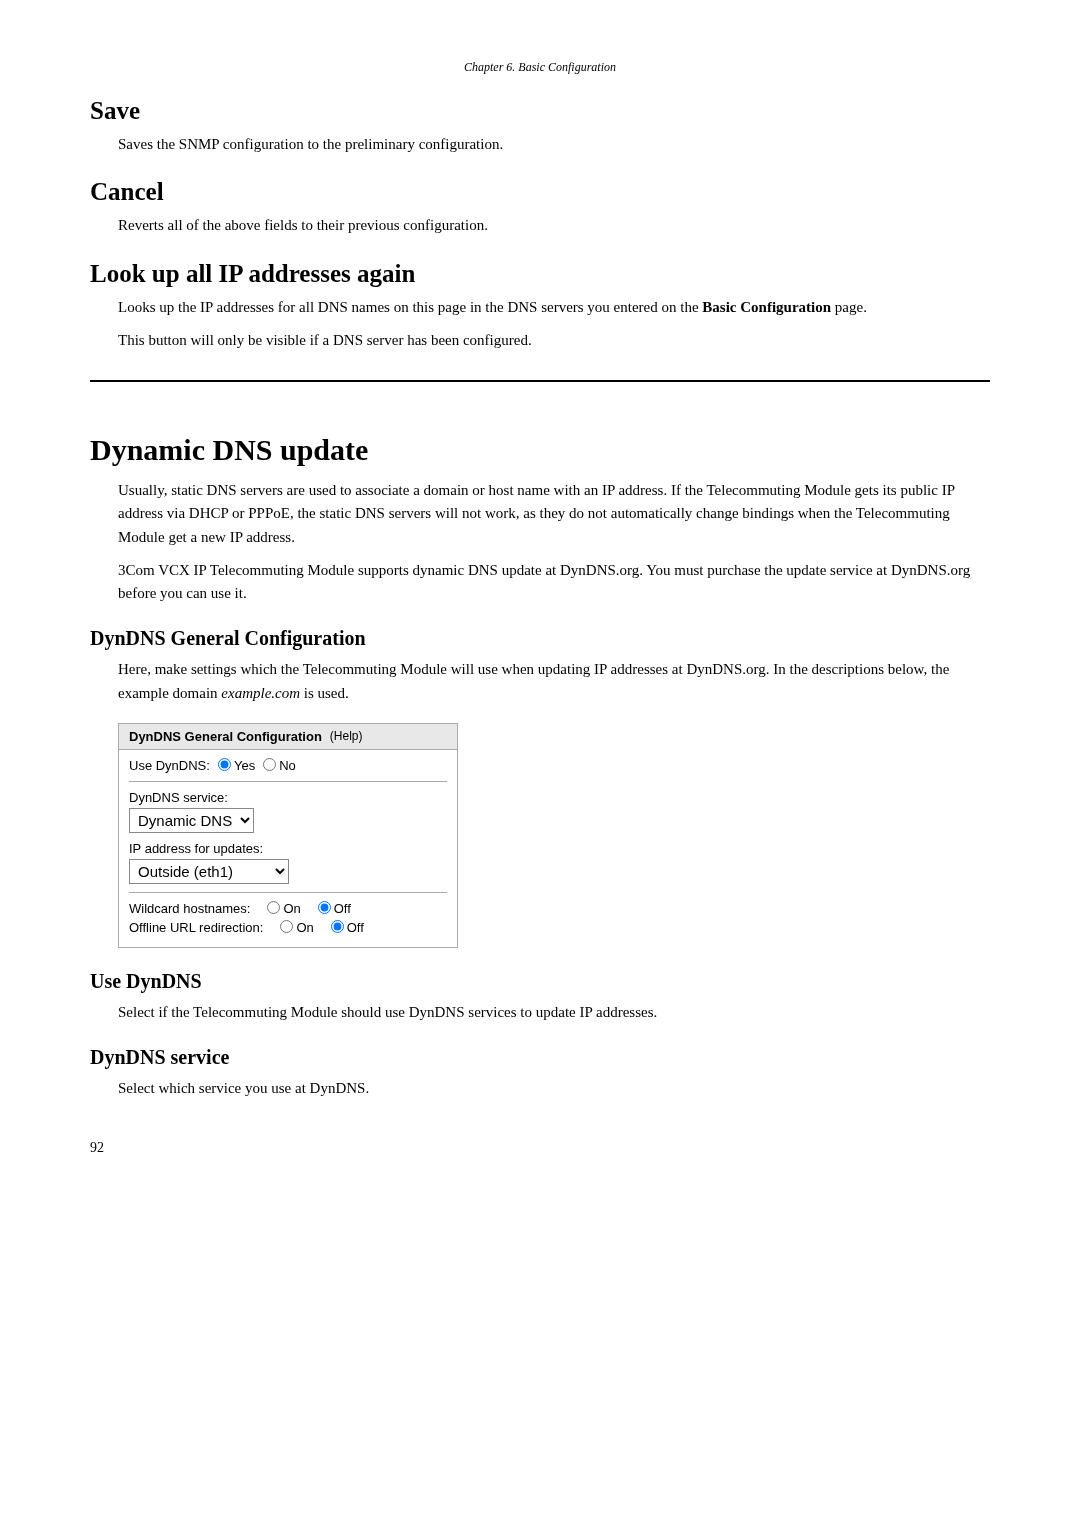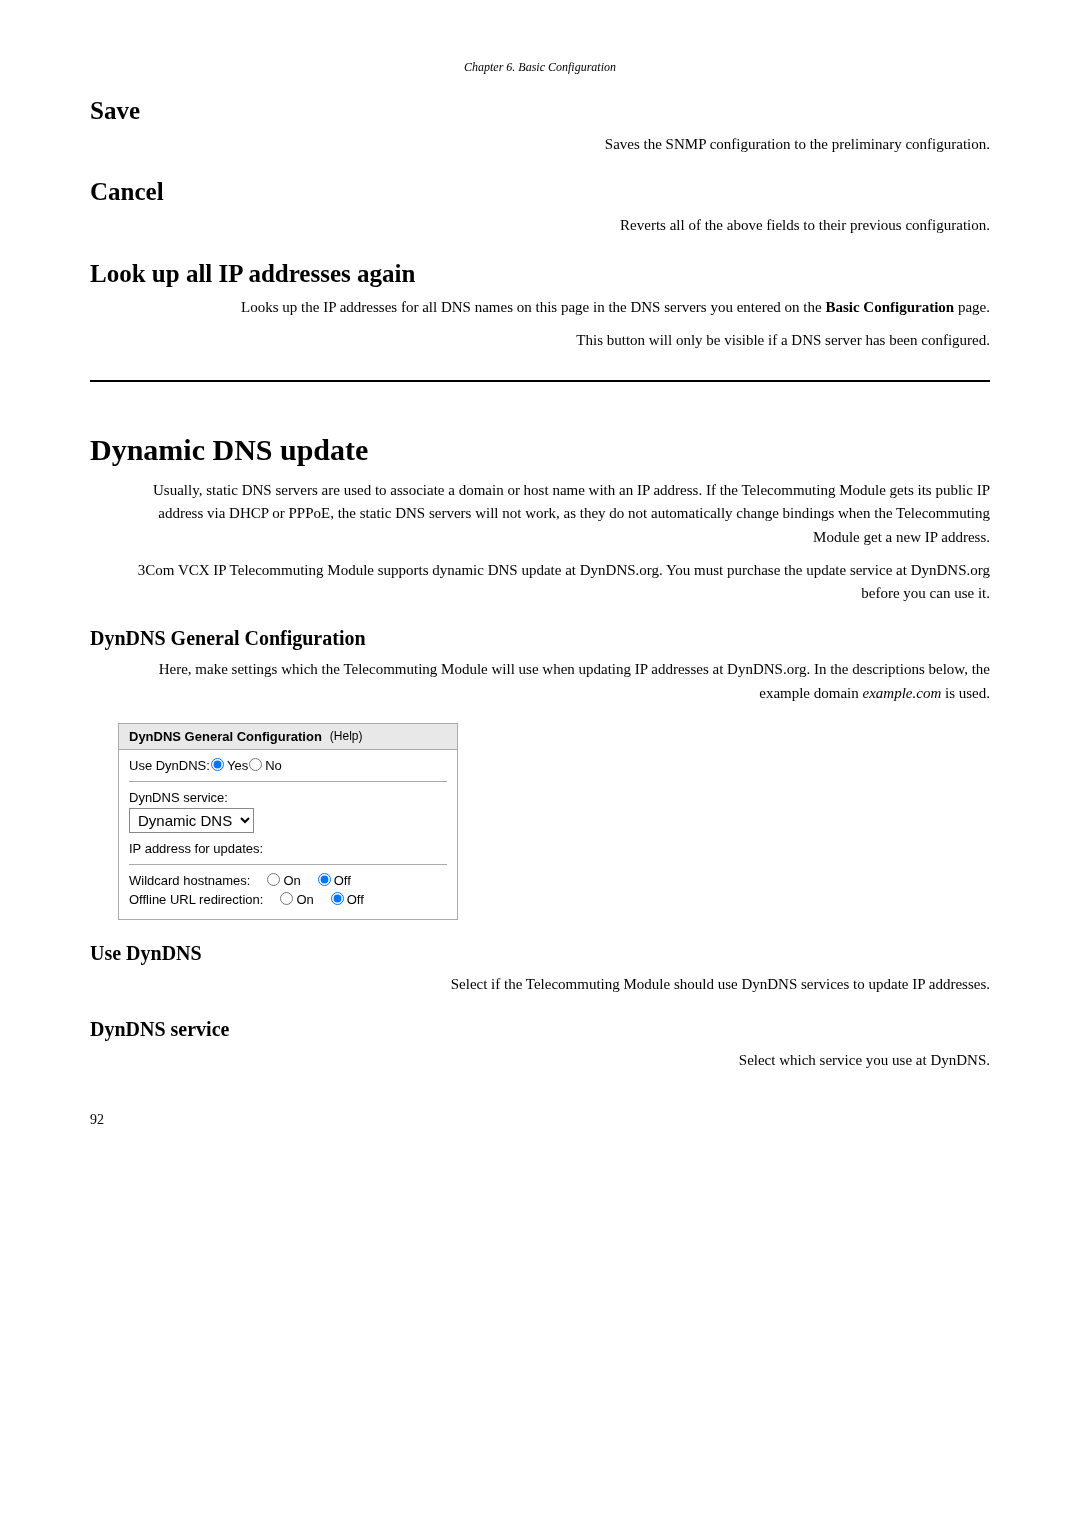--- a/index.html
+++ b/index.html
@@ -46,21 +46,20 @@
       font-weight: bold;
       margin-bottom: 8px;
       margin-top: 22px;
     }
 
     .body-text {
       font-size: 15px;
       line-height: 1.55;
       margin-bottom: 10px;
       margin-left: 28px;
-      text-align: right;
     }
 
     .config-box {
       border: 1px solid #aaa;
       margin: 18px 28px;
       padding: 0;
       width: 340px;
       font-family: Arial, sans-serif;
       font-size: 13px;
     }
@@ -84,21 +83,21 @@
     }
 
     .config-box-body {
       padding: 8px 10px;
     }
 
     .config-row {
       margin-bottom: 8px;
       display: flex;
       align-items: center;
-      gap: 1px;
+      gap: 8px;
     }
 
     .config-row-label {
       margin-bottom: 3px;
       margin-top: 8px;
     }
 
     .config-separator {
       border: none;
       border-top: 1px solid #aaa;
@@ -201,20 +200,26 @@
     <div class="config-row-label">DynDNS service:</div>
     <div class="config-row">
       <select class="config-select">
         <option>Dynamic DNS</option>
         <option>Custom DNS</option>
         <option>Static DNS</option>
       </select>
     </div>
 
     <div class="config-row-label">IP address for updates:</div>
+    <div class="config-row">
+      <select class="config-select" style="width: 160px;">
+        <option>Outside (eth1)</option>
+        <option>Inside (eth0)</option>
+      </select>
+    </div>
 
     <hr class="config-separator">
 
     <div class="wildcard-row">
       <span>Wildcard hostnames:</span>
       <label class="radio-option">
         <input type="radio" name="wildcard" value="on" style="">
         <span>On</span>
       </label>
       <label class="radio-option">

